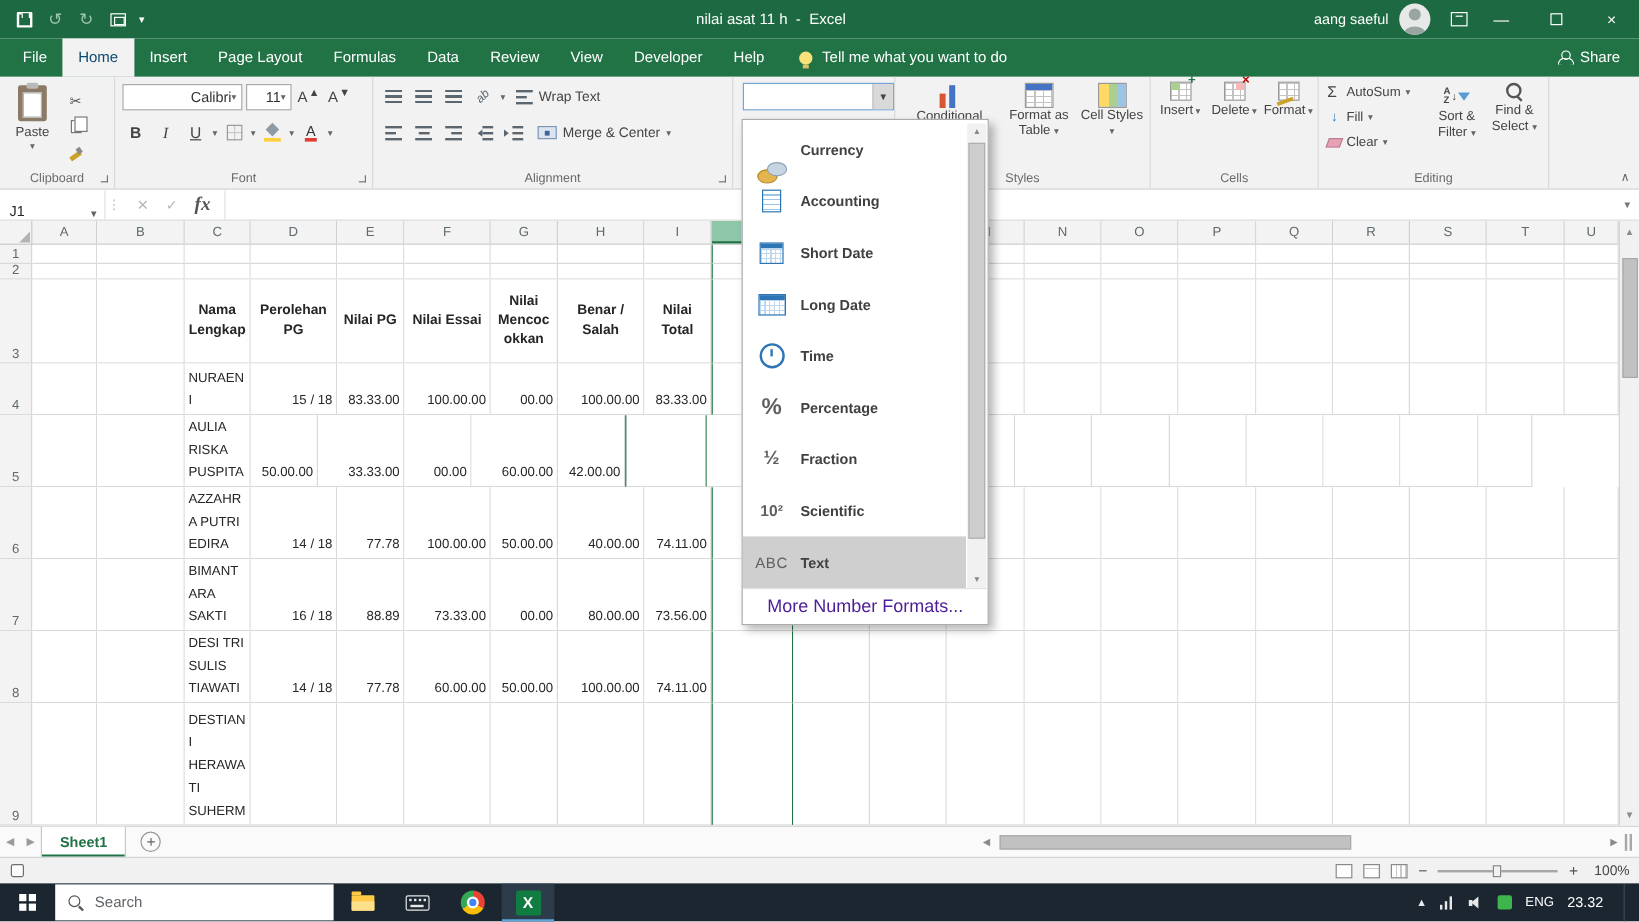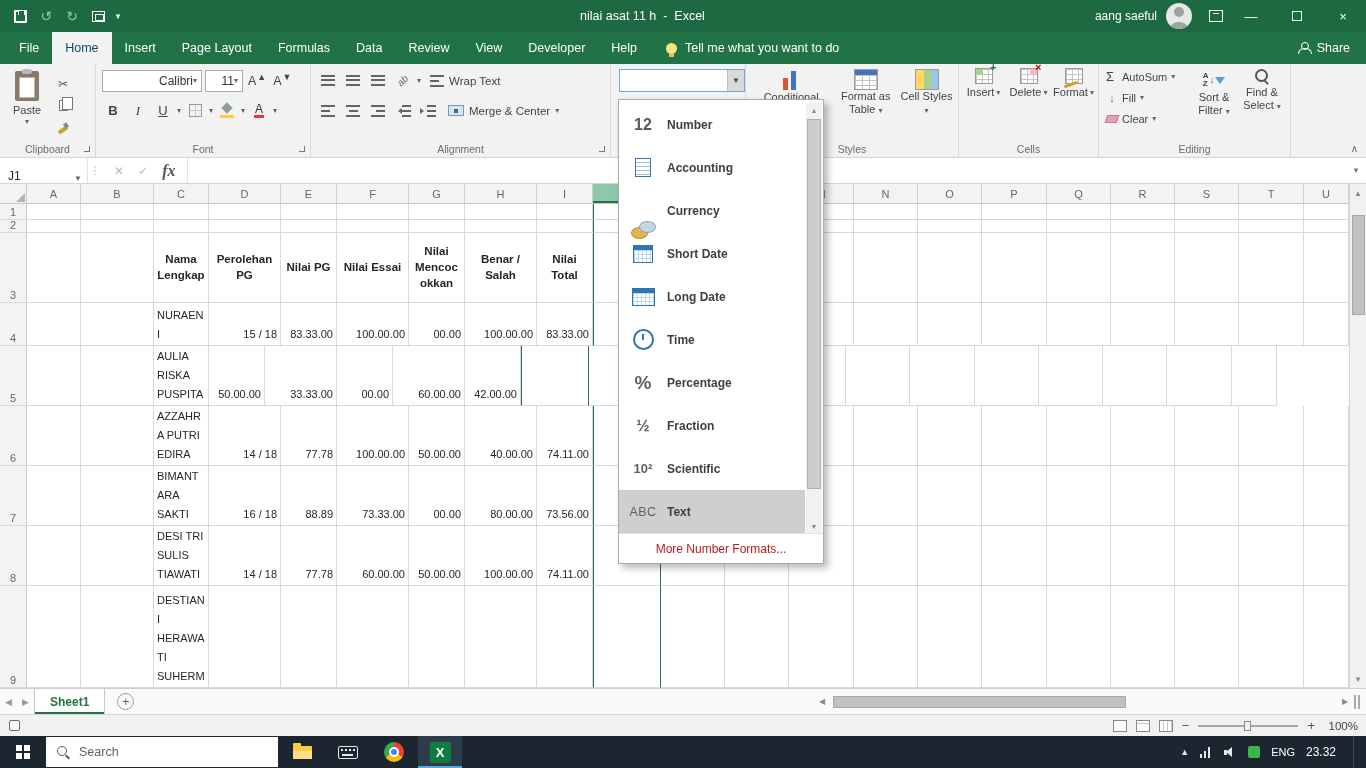--- a/index.html
+++ b/index.html
@@ -180,21 +180,21 @@
 .accounting-icon::before{content:"";display:block;width:14px;height:17px;border:1px solid #2e75b6;background:repeating-linear-gradient(#fff 0 3px,#9dc3e6 3px 4px)}
 .short-date-icon::before,.long-date-icon::before{content:"";display:block;width:18px;height:16px;border:1px solid #2e75b6;background:linear-gradient(#2e75b6 0 4px,rgba(0,0,0,0) 4px),repeating-linear-gradient(90deg,#bdd7ee 0 1px,rgba(0,0,0,0) 1px 4px),repeating-linear-gradient(#bdd7ee 0 1px,rgba(0,0,0,0) 1px 4px);background-color:#fff}
 .long-date-icon::before{width:21px}
 .time-icon::before{content:"";display:block;width:17px;height:17px;border:2px solid #2e75b6;border-radius:50%}
 .time-icon::after{content:"";position:absolute;left:50%;top:50%;width:2px;height:6px;background:#2e75b6;transform:translate(-1px,-6px)}
 .dd-label{font-size:12px;font-weight:bold;color:#404040}
 .dd-scroll{position:absolute;right:1px;top:3px;bottom:0;width:16px;background:#f1f1f1;display:flex;flex-direction:column;align-items:center;padding:1px 0}
 .dd-sarrow{font-size:7px;color:#8a8a8a;height:12px;display:flex;align-items:center}
 .dd-strack{flex:1;width:14px;position:relative;margin:1px 0}
 .dd-sthumb{position:absolute;top:2px;left:0;width:14px;height:92%;background:#cdcdcd;border:1px solid #b0b0b0}
-.dd-footer{height:30px;border-top:1px solid #e3e3e3;display:flex;align-items:center;justify-content:center;font-size:12px;color:#b91c1c}
+.dd-footer{height:30px;border-top:1px solid #e3e3e3;display:flex;align-items:center;justify-content:center;font-size:15px;color:#4c1d95}
 .dd-footer span{text-decoration:underline 1px;text-decoration-color:#44444400}
 
 .sheetbar{height:26px;background:#fafafa;display:flex;align-items:center;flex:none;position:relative;border-top:1px solid #cfcfcf}
 .snav{width:17px;text-align:center;color:#9a9a9a;font-size:9px}
 .sheettab{height:100%;padding:0 15px;display:flex;align-items:center;font-size:12px}
 .sheettab.active{background:#fff;color:#217346;font-weight:bold;border-left:1px solid #c9c9c9;border-right:1px solid #c9c9c9;box-shadow:inset 0 -2px 0 #217346}
 .addsheet{width:17px;height:17px;border-radius:50%;border:1px solid #9a9a9a;color:#666;display:flex;align-items:center;justify-content:center;font-size:13px;margin-left:12px;line-height:1}
 .hscroll{position:absolute;right:6px;top:0;bottom:0;width:545px;display:flex;align-items:center;gap:2px}
 .harrow{font-size:8px;color:#8a8a8a;width:14px;text-align:center}
 .htrack{flex:1;height:12px;position:relative}
@@ -822,31 +822,27 @@
       <span class="vol"></span>
       <span class="grn"></span>
       <span class="lang">ENG</span>
       <span class="clock">23.32</span>
       <span class="showdesk"></span>
     </div>
   </div>
 
   <div class="dropdown">
     <div class="dd-list">
-      <div class="dd-item">
-          <div class="dd-ic number-icon">12</div>
-          <div class="dd-label">Number</div>
+        <div class="dd-item">
+          <div class="dd-ic currency-icon"></div>
+          <div class="dd-label">Currency</div>
         </div>
         <div class="dd-item">
           <div class="dd-ic accounting-icon"></div>
           <div class="dd-label">Accounting</div>
-        </div>
-        <div class="dd-item">
-          <div class="dd-ic currency-icon"></div>
-          <div class="dd-label">Currency</div>
         </div>
         <div class="dd-item">
           <div class="dd-ic short-date-icon"></div>
           <div class="dd-label">Short Date</div>
         </div>
         <div class="dd-item">
           <div class="dd-ic long-date-icon"></div>
           <div class="dd-label">Long Date</div>
         </div>
         <div class="dd-item">

